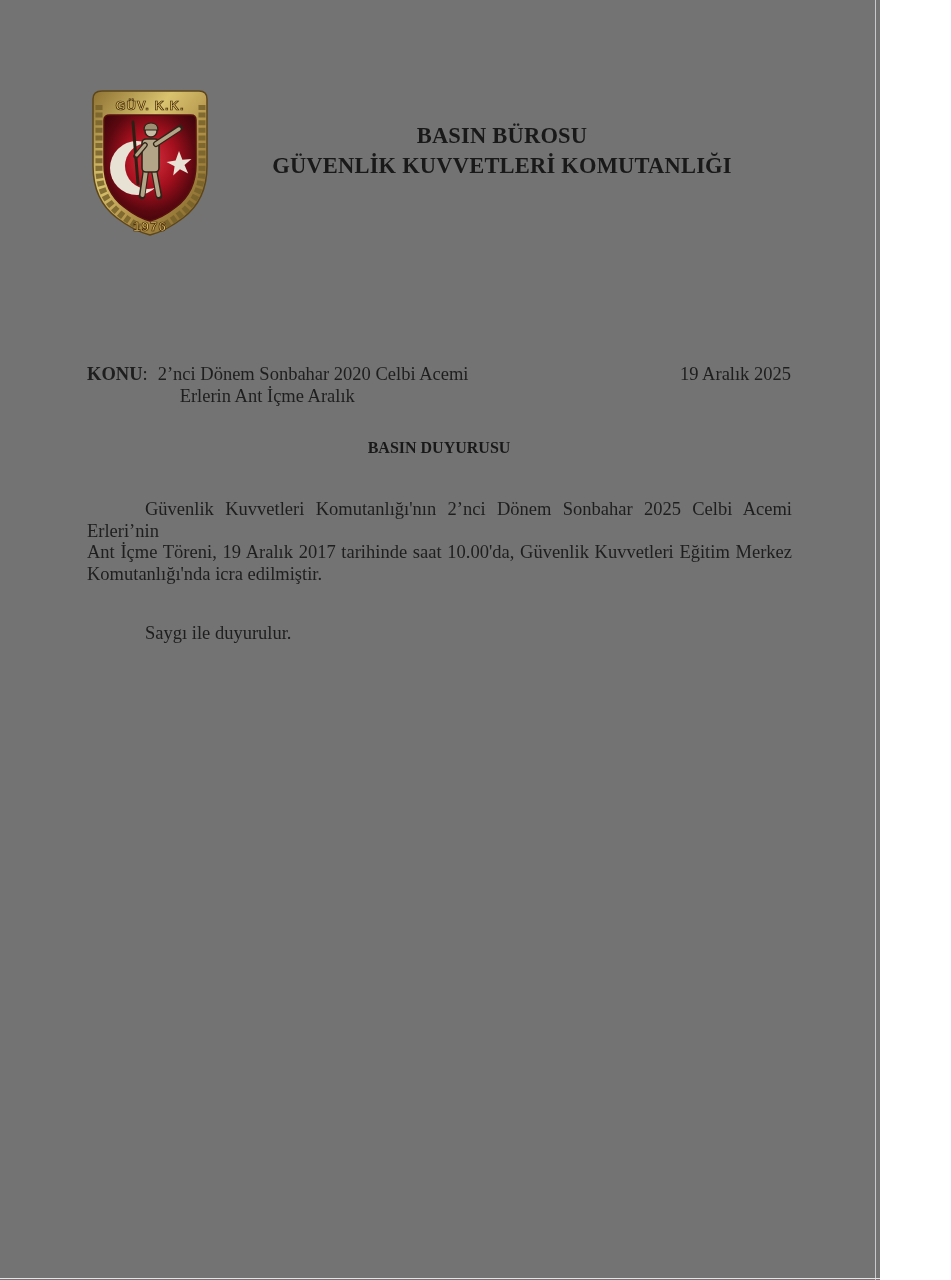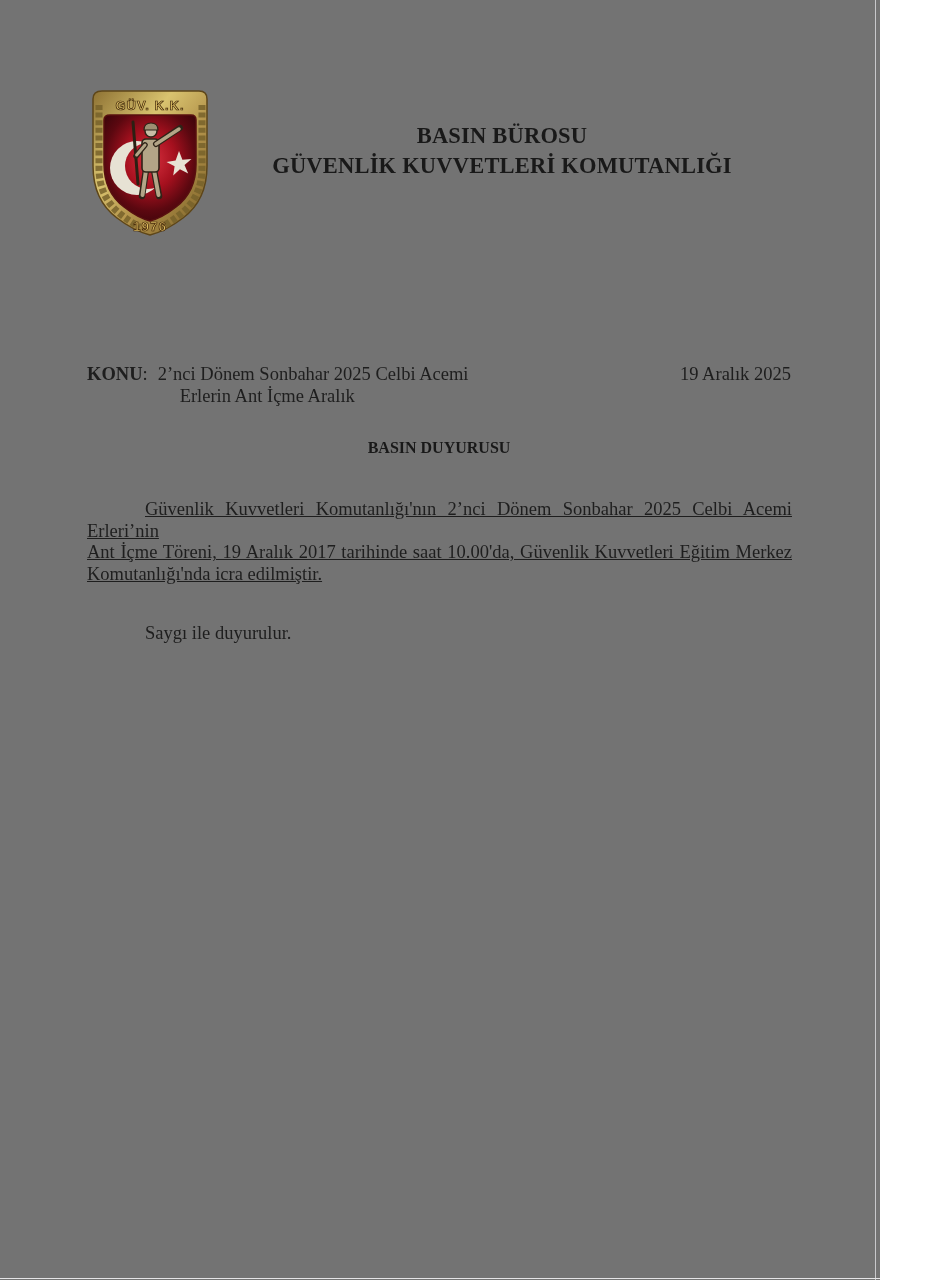--- a/index.html
+++ b/index.html
@@ -34,21 +34,21 @@
   .konu-line2{padding-left:22px;}
   .doc-date{margin-left:auto;white-space:nowrap;}
 
   
   .duyuru-title{
     position:absolute;left:87px;right:89px;top:439px;
     text-align:center;font-weight:bold;font-size:16px;color:#191919;
   }
   .body-par{
     position:absolute;left:87px;right:88px;top:499px;
-    font-size:18.5px;line-height:21.7px;text-decoration:underline;
+    font-size:18.5px;line-height:21.7px;
   }
   .body-line{text-align:justify;text-align-last:justify;}
   .body-line.first{text-indent:58px;}
   .body-line.last{text-align-last:auto;}
   .closing{
     position:absolute;left:87px;top:591px;
     font-size:18.5px;text-indent:58px;margin-top:32px;
   }
 </style>
 </head>
@@ -119,21 +119,21 @@
 
   <div class="header-title">
     <div>BASIN BÜROSU</div>
     <div>GÜVENLİK KUVVETLERİ KOMUTANLIĞI</div>
   </div>
 
   <div class="konu-row">
     <span class="konu-label">KONU</span>
       <span class="konu-sep">:</span>
     <div>
-      <div>2’nci Dönem Sonbahar 2025 Celbi Acemi</div>
+      <div>2’nci Dönem Sonbahar 2020 Celbi Acemi</div>
       <div class="konu-line2">Erlerin Ant İçme Aralık</div>
     </div>
     <div class="doc-date">19 Aralık 2025</div>
   </div>
 
   <div class="duyuru-title">BASIN DUYURUSU</div>
 
   <div class="body-par">
     <div class="body-line first">Güvenlik Kuvvetleri Komutanlığı'nın 2’nci Dönem Sonbahar 2025 Celbi Acemi Erleri’nin</div>
     <div class="body-line">Ant İçme Töreni, 19 Aralık 2017 tarihinde saat 10.00'da, Güvenlik Kuvvetleri Eğitim Merkez</div>

